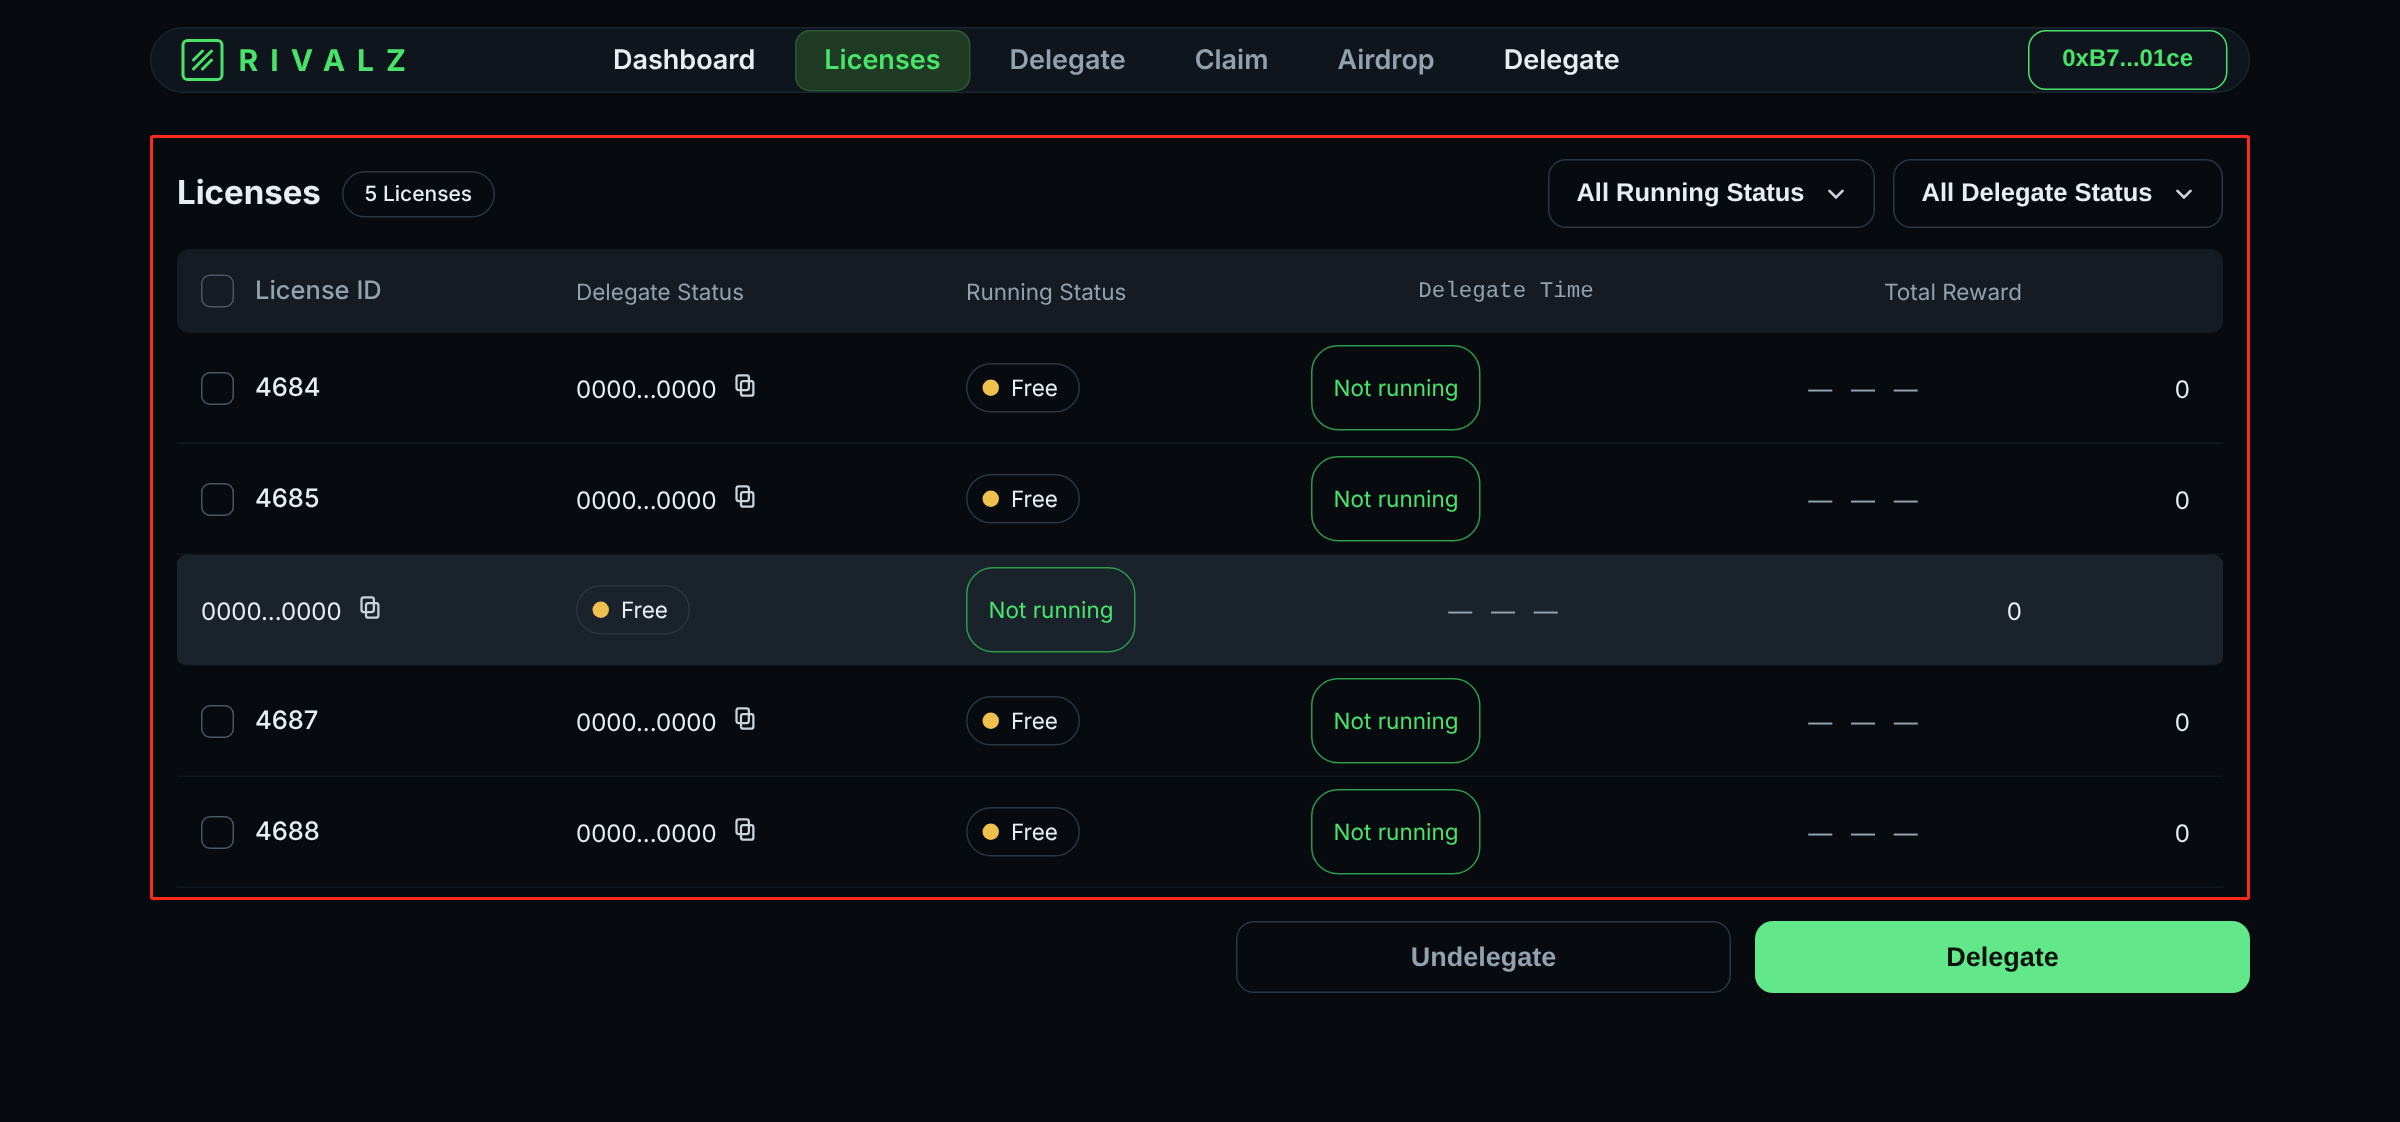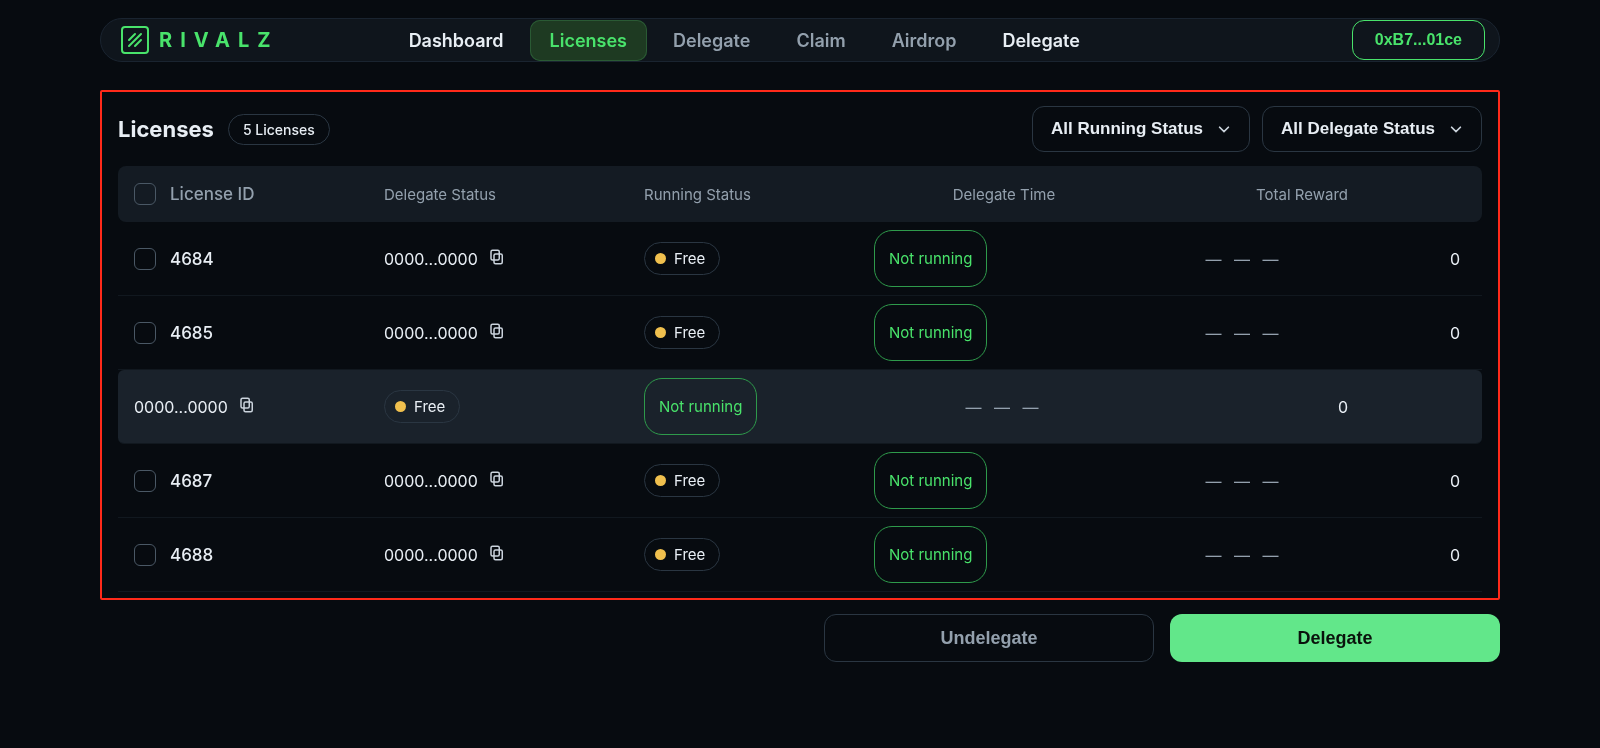--- a/index.html
+++ b/index.html
@@ -189,21 +189,21 @@
   </div>
 
   <div class="tbl-wrap">
     <div class="hdr">
       <div class="lic-cell">
         <span class="chk"></span>
         <span>License ID</span>
       </div>
       <div>Delegate Status</div>
       <div>Running Status</div>
-      <div style="text-align:center;">Delegate Time</div>
+      <div style="text-align:center;font-family:Liberation Mono, monospace;">Delegate Time</div>
       <div class="cell-right">Total Reward</div>
     </div>
     <div id="rows">
         <div class="row">
           <div class="lic-cell">
             <span class="chk"></span>
             <span>4684</span>
           </div>
           <div class="burner">
             <span>0000...0000</span>

